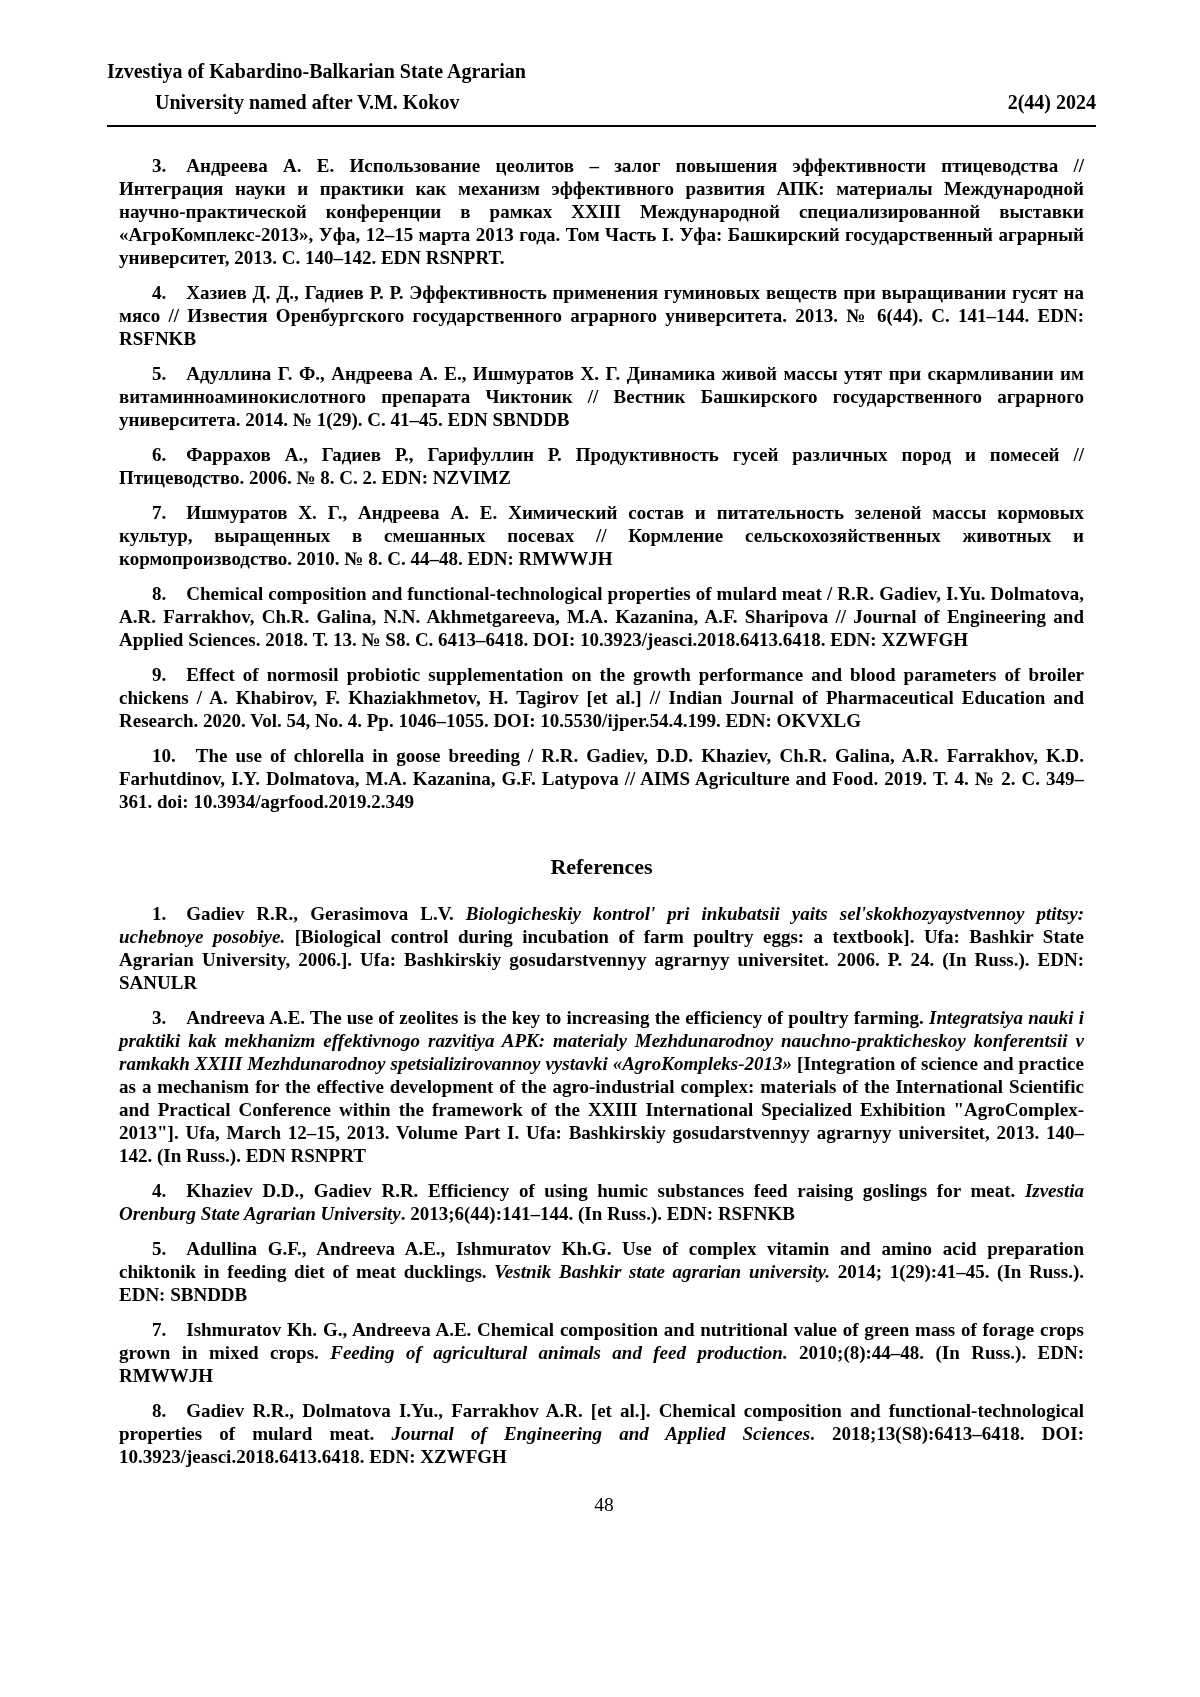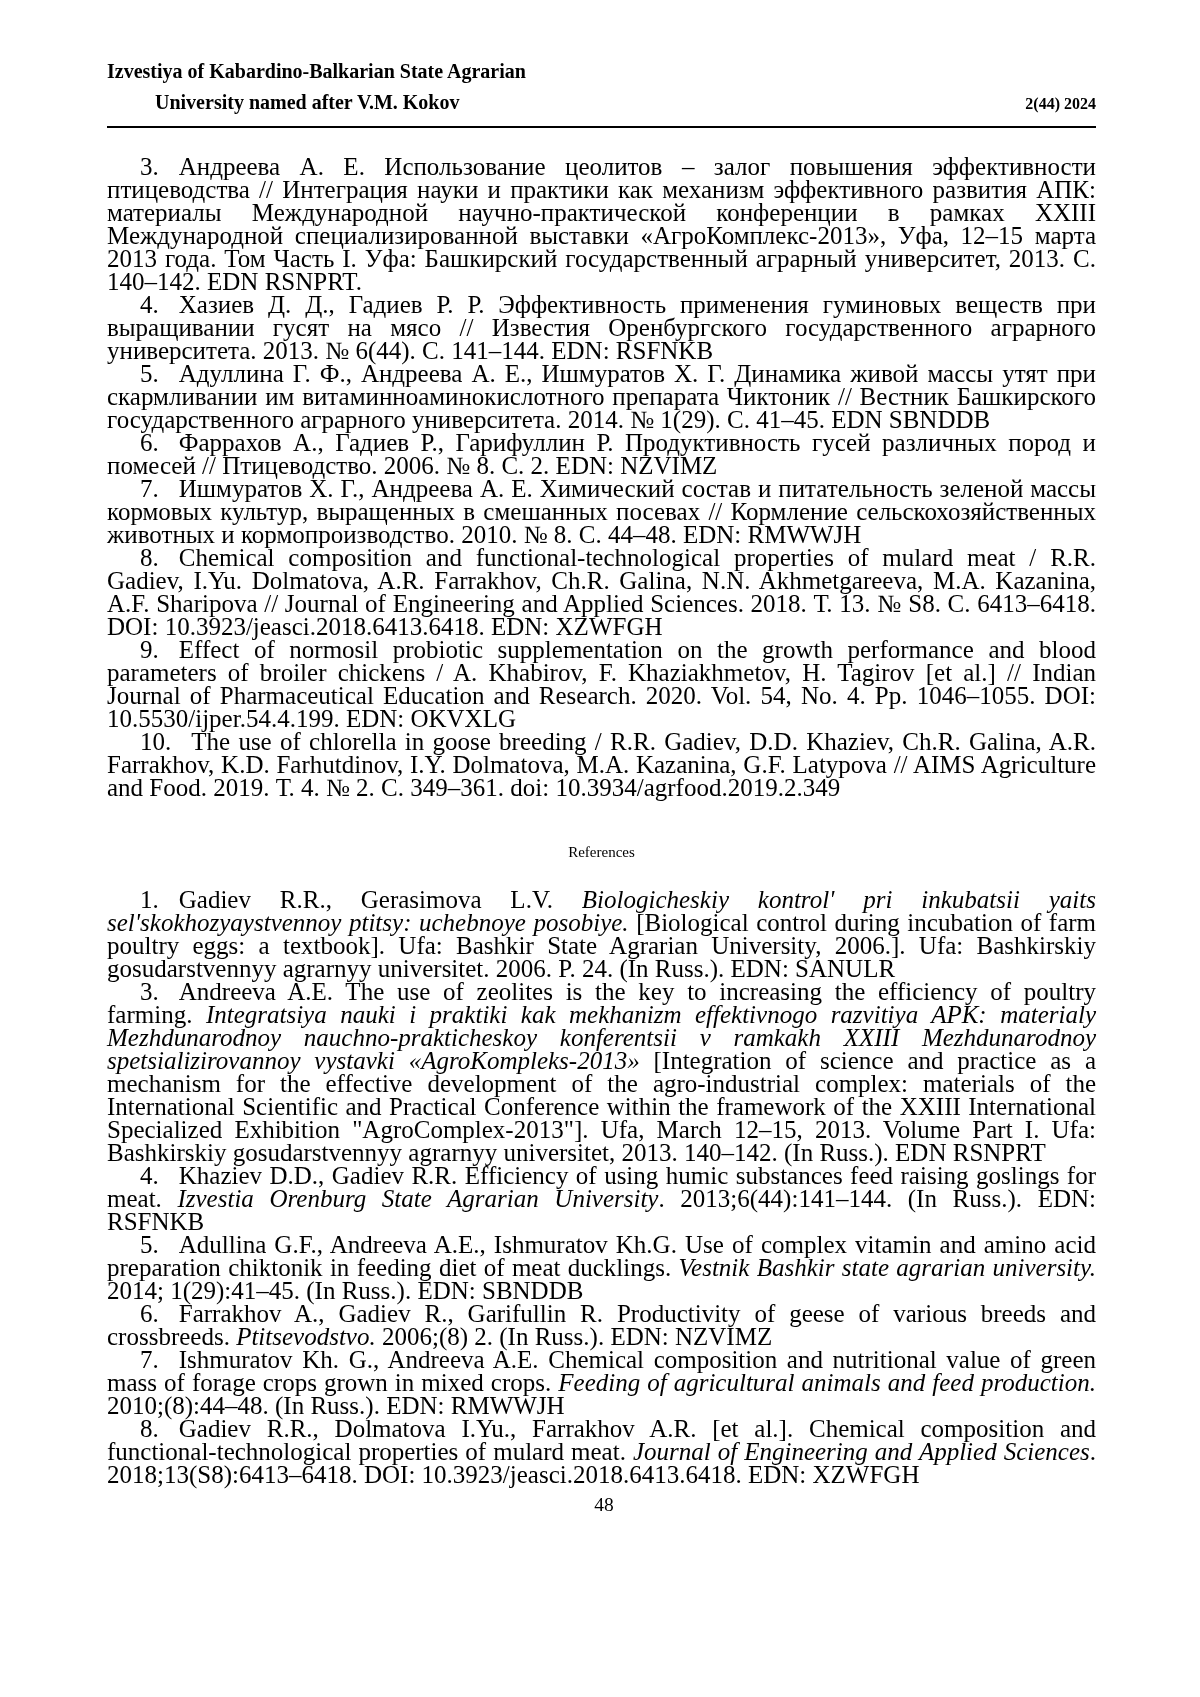--- a/index.html
+++ b/index.html
@@ -30,47 +30,48 @@
     align-items: baseline;
   }
   .header-line2 {
     font-weight: bold;
     font-size: 20px;
     line-height: 31px;
     margin-left: 48px;
   }
   .header-issue {
     font-weight: bold;
-    font-size: 16px;
+    font-size: 20px;
     line-height: 31px;
   }
   .header-rule {
     border-top: 2px solid #000000;
     margin-top: 7px;
     height: 0;
   }
   .body-content {
     margin-top: 27px;
   }
   .ref {
-    font-size: 25px;
+    font-size: 19px;
     line-height: 23px;
     text-align: justify;
     text-indent: 33px;
-    margin: 0;
+    margin: 12px;
+    font-weight: bold;
   }
   .ref-num { }
   .num-gap {
     display: inline-block;
     width: 20px;
   }
   .refs-heading {
-    font-size: 15px;
+    font-size: 22px;
     line-height: 23px;
-    font-weight: normal;
+    font-weight: bold;
     text-align: center;
     margin: 42px 0 24px 0;
     text-indent: 0;
   }
   .page-number {
     position: absolute;
     left: 8px;
     right: 0;
     top: 1494px;
     text-align: center;
@@ -103,21 +104,20 @@
         <p class="ref"><span class="ref-num">10.</span><span class="num-gap"></span><span>The use of chlorella in goose breeding / R.R. Gadiev, D.D. Khaziev, Ch.R. Galina, A.R. Farrakhov, K.D. Farhutdinov, I.Y. Dolmatova, M.A. Kazanina, G.F. Latypova // AIMS Agriculture and Food. 2019. Т. 4. № 2. С. 349–361. doi: 10.3934/agrfood.2019.2.349</span></p>
       </section>
 
     <h2 class="refs-heading">References</h2>
 
     <section id="english-refs">
         <p class="ref"><span class="ref-num">1.</span><span class="num-gap"></span><span>Gadiev R.R., Gerasimova L.V. </span><em>Biologicheskiy kontrol' pri inkubatsii yaits sel'skokhozyaystvennoy ptitsy: uchebnoye posobiye.</em><span> [Biological control during incubation of farm poultry eggs: a textbook]. Ufa: Bashkir State Agrarian University, 2006.]. Ufa: Bashkirskiy gosudarstvennyy agrarnyy universitet. 2006. P. 24. (In Russ.). EDN: SANULR</span></p>
         <p class="ref"><span class="ref-num">3.</span><span class="num-gap"></span><span>Andreeva A.E. The use of zeolites is the key to increasing the efficiency of poultry farming. </span><em>Integratsiya nauki i praktiki kak mekhanizm effektivnogo razvitiya APK: materialy Mezhdunarodnoy nauchno-prakticheskoy konferentsii v ramkakh XXIII Mezhdunarodnoy spetsializirovannoy vystavki «AgroKompleks-2013»</em><span> [Integration of science and practice as a mechanism for the effective development of the agro-industrial complex: materials of the International Scientific and Practical Conference within the framework of the XXIII International Specialized Exhibition "AgroComplex-2013"]. Ufa, March 12–15, 2013. Volume Part I. Ufa: Bashkirskiy gosudarstvennyy agrarnyy universitet, 2013. 140–142. (In Russ.). EDN RSNPRT</span></p>
         <p class="ref"><span class="ref-num">4.</span><span class="num-gap"></span><span>Khaziev D.D., Gadiev R.R. Efficiency of using humic substances feed raising goslings for meat. </span><em>Izvestia Orenburg State Agrarian University</em><span>. 2013;6(44):141–144. (In Russ.). EDN: RSFNKB</span></p>
         <p class="ref"><span class="ref-num">5.</span><span class="num-gap"></span><span>Adullina G.F., Andreeva A.E., Ishmuratov Kh.G. Use of complex vitamin and amino acid preparation chiktonik in feeding diet of meat ducklings. </span><em>Vestnik Bashkir state agrarian university.</em><span> 2014; 1(29):41–45. (In Russ.). EDN: SBNDDB</span></p>
-        <p class="ref"><span class="ref-num">6.</span><span class="num-gap"></span><span>Farrakhov A., Gadiev R., Garifullin R. Productivity of geese of various breeds and crossbreeds. </span><em>Ptitsevodstvo.</em><span> 2006;(8) 2. (In Russ.). EDN: NZVIMZ</span></p>
         <p class="ref"><span class="ref-num">7.</span><span class="num-gap"></span><span>Ishmuratov Kh. G., Andreeva A.E. Chemical composition and nutritional value of green mass of forage crops grown in mixed crops. </span><em>Feeding of agricultural animals and feed production.</em><span> 2010;(8):44–48. (In Russ.). EDN: RMWWJH</span></p>
         <p class="ref"><span class="ref-num">8.</span><span class="num-gap"></span><span>Gadiev R.R., Dolmatova I.Yu., Farrakhov A.R. [et al.]. Chemical composition and functional-technological properties of mulard meat. </span><em>Journal of Engineering and Applied Sciences</em><span>. 2018;13(S8):6413–6418. DOI: 10.3923/jeasci.2018.6413.6418. EDN: XZWFGH</span></p>
       </section>
   </main>
 
   <div class="page-number">48</div>
 
 </div>
 
 </body></html>

